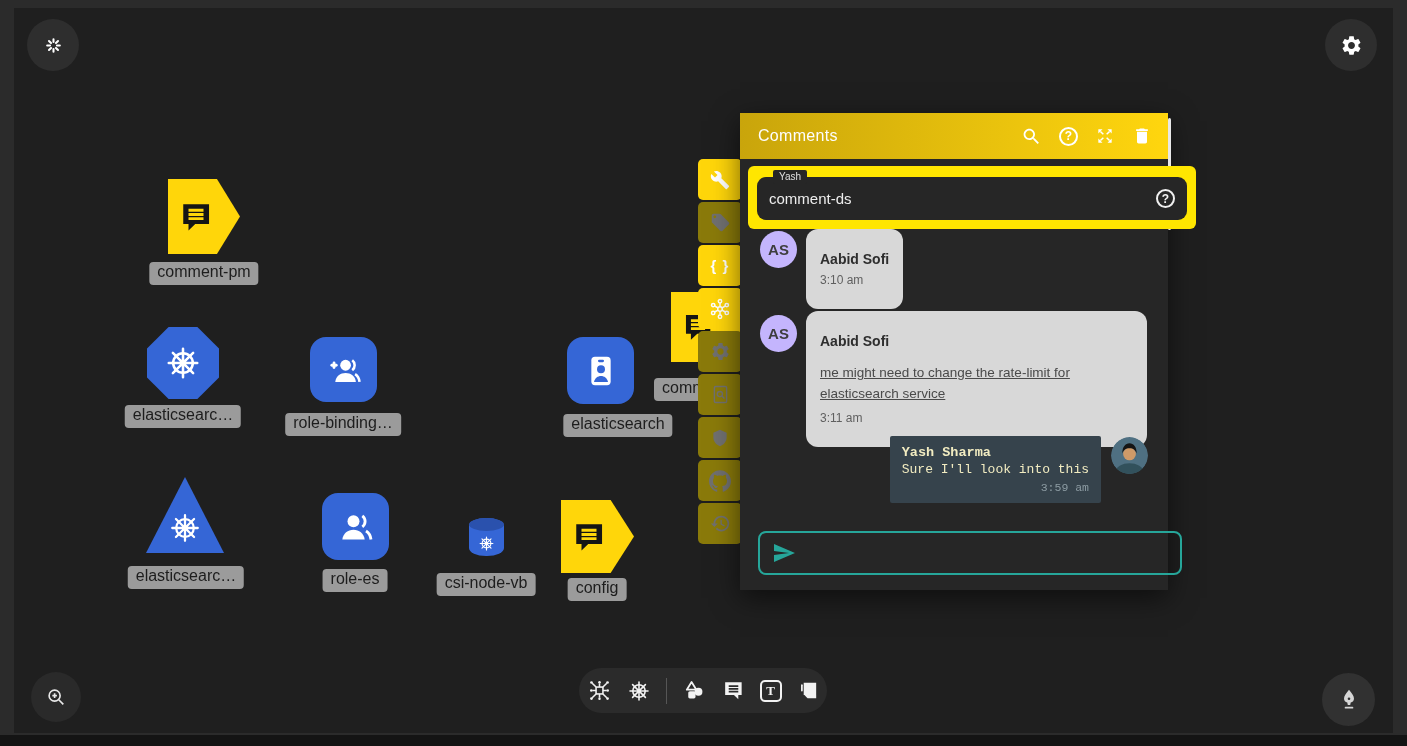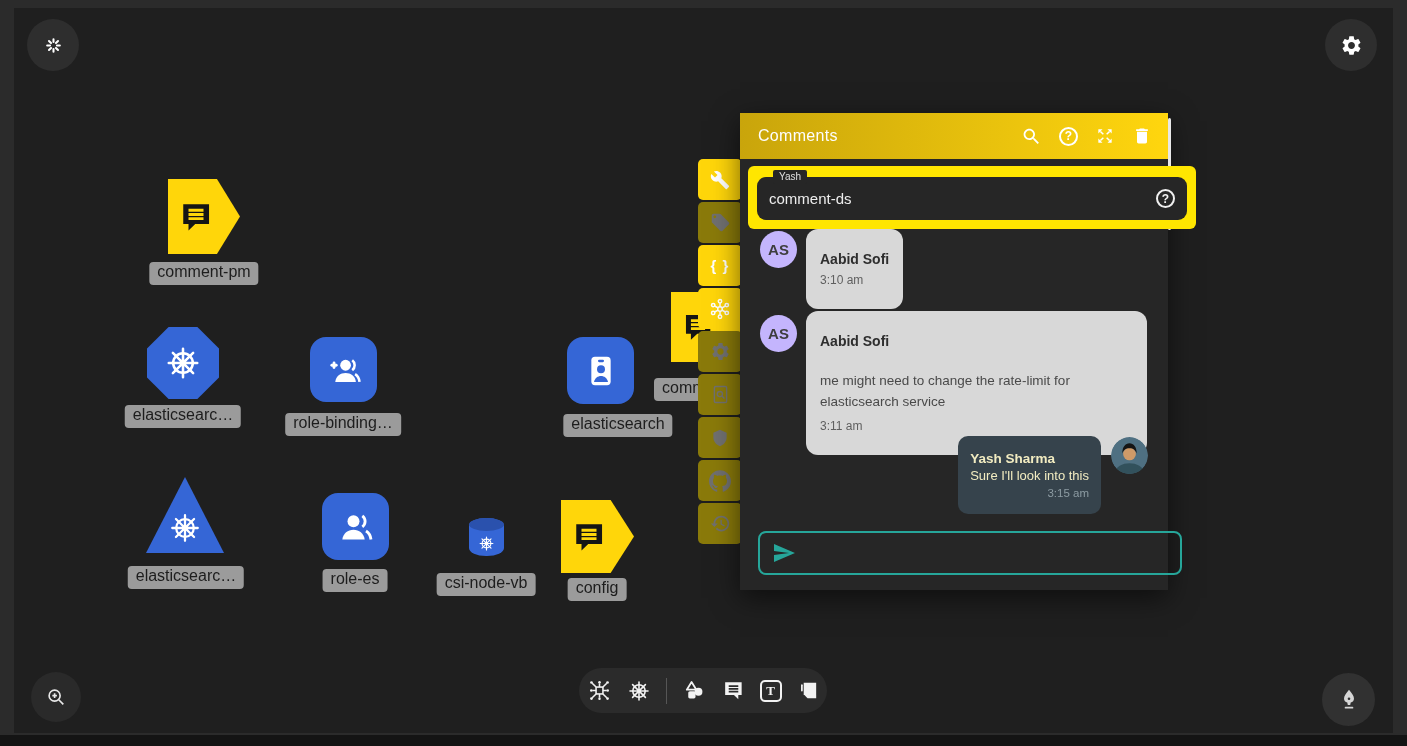--- a/index.html
+++ b/index.html
@@ -42,21 +42,21 @@
   .name-input-box { position:relative; width:100%; height:100%; background:#262626; border-radius:9px; display:flex; align-items:center; padding:0 12px; }
   .name-chip { position:absolute; left:16px; top:-7px; background:#262626; color:#e0e0e0; font-size:10px; padding:1px 6px 2px; border-radius:2px; }
   .name-input { flex:1; background:transparent; border:none; outline:none; color:#ededed; font-size:15px; font-family:inherit; }
   .name-help { color:#f0f0f0; }
 
   .avatar-as { position:absolute; width:37px; height:37px; border-radius:50%; background:#c4b5fd; color:#3d3d3d; font-weight:bold; font-size:15px; display:flex; align-items:center; justify-content:center; }
   .bubble { position:absolute; background:#d8d8d8; border-radius:12px; padding:22px 14px; color:#4a4a4a; }
   .bubble .b-name { font-weight:bold; color:#2e2e2e; font-size:14px; }
   .bubble .b-text { font-size:13.5px; margin-top:5px; line-height:1.55; }
   .bubble .b-time { font-size:12px; color:#5f5f5f; margin-top:6px; }
-  .bubble-dark { position:absolute; background:#36434c; border-radius:10px; padding:15px 12px; }
+  .bubble-dark { position:absolute; background:#36434c; border-radius:2px; padding:9px 12px;font-family:Liberation Mono, monospace; }
   .bubble-dark .b-name { font-weight:bold; color:#f2ecc1; font-size:13.5px; }
   .bubble-dark .b-text { font-size:13px; color:#f2ecc1; margin-top:2px; white-space:nowrap; }
   .bubble-dark .b-time { font-size:11.5px; color:#8d9ca3; margin-top:4px; text-align:right; }
   .avatar-photo { position:absolute; width:37px; height:37px; border-radius:50%; overflow:hidden; }
 
   .chat-input-row { position:absolute; left:18px; top:418px; width:424px; height:44px; border:2px solid #26A69A; border-radius:8px; display:flex; align-items:center; padding:0 10px 0 12px; }
   .chat-input { flex:1; background:transparent; border:none; outline:none; color:#dcdcdc; font-size:14px; font-family:inherit; }
   .send-btn { color:#26A69A; display:flex; }
   .panel-scrollthumb { position:absolute; right:-3px; top:5px; width:3px; height:112px; background:rgba(255,255,255,.9); border-radius:2px; }
 
@@ -407,28 +407,28 @@
 
     <div class="avatar-as" style="left:20px;top:118px;" data-interactable="false">AS</div>
     <div class="bubble" style="left:66px;top:116px;" data-interactable="false">
       <div class="b-name" data-interactable="false">Aabid Sofi</div>
       <div class="b-time" data-interactable="false">3:10 am</div>
     </div>
 
     <div class="avatar-as" style="left:20px;top:202px;" data-interactable="false">AS</div>
     <div class="bubble" style="left:66px;top:198px;width:341px;" data-interactable="false">
       <div class="b-name" data-interactable="false">Aabid Sofi</div>
-      <div class="b-text" style="margin-top:22px;" data-interactable="false">me might need to change the rate-limit for elasticsearch service</div>
+      <div class="b-text" style="margin-top:14px;text-decoration:underline;" data-interactable="false">me might need to change the rate-limit for elasticsearch service</div>
       <div class="b-time" data-interactable="false">3:11 am</div>
     </div>
 
     <div class="bubble-dark" style="right:67px;top:323px;" data-interactable="false">
       <div class="b-name" data-interactable="false">Yash Sharma</div>
       <div class="b-text" data-interactable="false">Sure I'll look into this</div>
-      <div class="b-time" data-interactable="false">3:15 am</div>
+      <div class="b-time" data-interactable="false">3:59 am</div>
     </div>
     <div class="avatar-photo" style="right:20px;top:324px;" data-interactable="false">
       <svg width="37" height="37" viewBox="0 0 36 36">
         <circle cx="18" cy="18" r="18" fill="#4f7082"></circle>
         <path d="M3 36c1.5-7.5 8-10.5 15-10.5S31.5 28.5 33 36z" fill="#32515c"></path>
         <circle cx="18" cy="16.5" r="6.2" fill="#cf9a68"></circle>
         <path d="M11 16c0-6.5 3-10 7-10s7 3.5 7 10c-1.6-3.4-3-5-7-5s-5.4 1.6-7 5z" fill="#151515"></path>
       </svg>
     </div>
 

